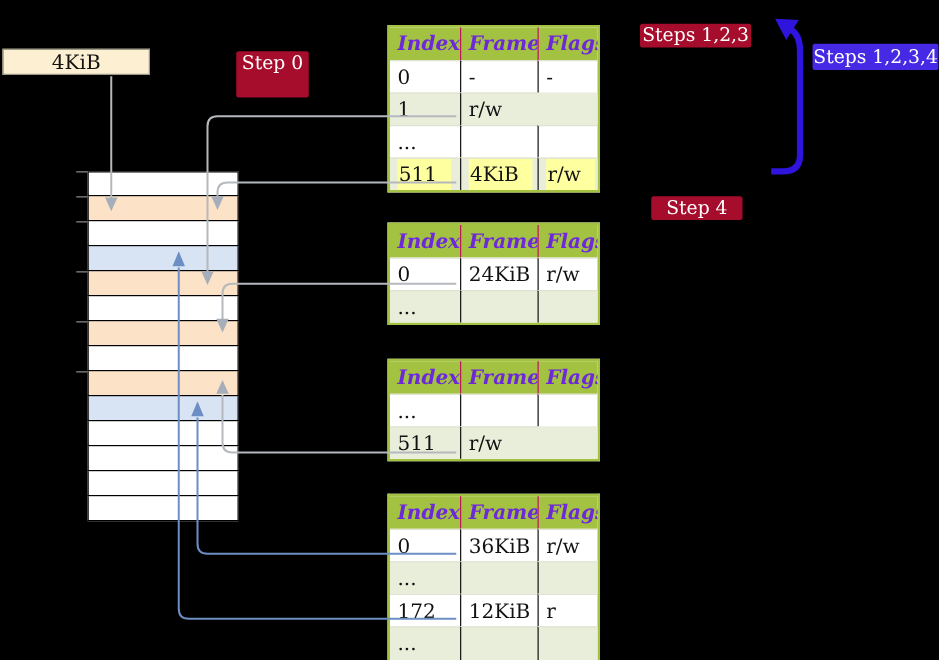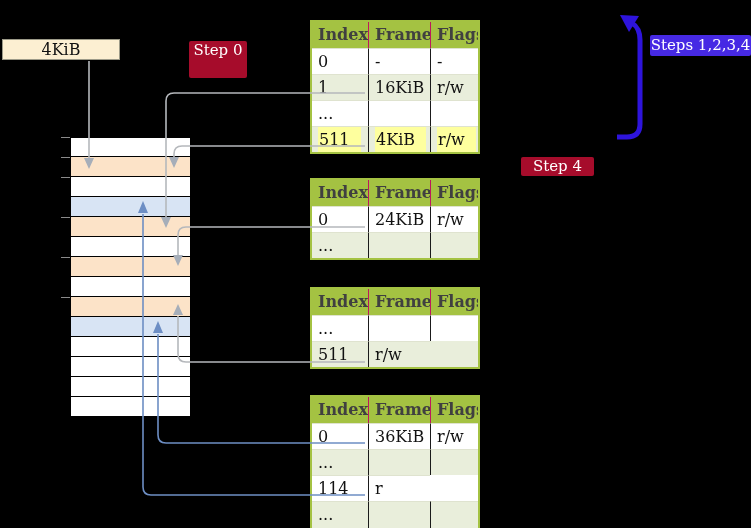--- a/index.html
+++ b/index.html
@@ -34,21 +34,21 @@
   .strip-row.page{background:var(--page-blue);}
   .tick{position:absolute;left:61px;width:9px;height:1px;background:#8a8a8a;}
   
   .ptable{
     position:absolute;left:310px;width:170px;box-sizing:border-box;
     border:2px solid var(--table-green);background:#fff;
   }
   .t0{top:20px;} .t1{top:178px;} .t2{top:287px;} .t3{top:395px;border-bottom:none;}
   .trow{display:grid;grid-template-columns:56px 62px 48px;height:26px;}
   .trow.thead{background:var(--table-green);}
-  .trow.thead .tcell{color:#404040;font-weight:bold;border-top:none;}
+  .trow.thead .tcell{color:#6d28d9;font-weight:bold;border-top:none;font-style:italic;}
   .trow.thead .tcell+.tcell{border-left:1px solid #be185d;}
   .tcell{
     font-size:16px;line-height:25px;padding-left:6px;color:#111;
     box-sizing:border-box;border-top:1px solid #dfe3cf;overflow:hidden;white-space:nowrap;
   }
   .trow:not(.thead) .tcell+.tcell{border-left:1px solid #1a1a1a;}
   .trow.shaded{background:var(--row-green);}
   .t3 .trow:last-child{height:29px;}
   .hl{display:inline-block;background:var(--highlight-yellow);padding:0 11px 0 1px;line-height:25px;}
   
@@ -61,20 +61,21 @@
   .bigarrowhead{fill:var(--arrow-blue);stroke:none;}
 </style>
 </head>
 <body>
 
 <div class="canvas">
 
   <div class="box-4kib">4KiB</div>
 
   <div class="badge red b-step0">Step 0</div>
+  <div class="badge red b-steps123">Steps 1,2,3</div>
   <div class="badge blue b-steps1234">Steps 1,2,3,4</div>
   <div class="badge red b-step4">Step 4</div>
 
   <div class="strip">
       <div class="strip-row free"></div>
       <div class="strip-row table"></div>
       <div class="strip-row free"></div>
       <div class="strip-row page"></div>
       <div class="strip-row table"></div>
       <div class="strip-row free"></div>
@@ -102,21 +103,20 @@
         <div class="tcell">Frame</div>
         <div class="tcell">Flags</div>
       </div>
       <div class="trow plain">
         <div class="tcell">0</div>
         <div class="tcell">-</div>
         <div class="tcell">-</div>
       </div>
       <div class="trow shaded">
         <div class="tcell">1</div>
-        <div class="tcell">16KiB</div>
         <div class="tcell">r/w</div>
       </div>
       <div class="trow plain">
         <div class="tcell">...</div>
         <div class="tcell"></div>
         <div class="tcell"></div>
       </div>
       <div class="trow shaded">
         <div class="tcell"><span class="hl">511</span></div>
         <div class="tcell"><span class="hl">4KiB</span></div>
@@ -166,21 +166,22 @@
         <div class="tcell">0</div>
         <div class="tcell">36KiB</div>
         <div class="tcell">r/w</div>
       </div>
       <div class="trow shaded">
         <div class="tcell">...</div>
         <div class="tcell"></div>
         <div class="tcell"></div>
       </div>
       <div class="trow plain">
-        <div class="tcell">114</div>
+        <div class="tcell">172</div>
+        <div class="tcell">12KiB</div>
         <div class="tcell">r</div>
       </div>
       <div class="trow shaded">
         <div class="tcell">...</div>
         <div class="tcell"></div>
         <div class="tcell"></div>
       </div>
     </div>
 
   <svg class="overlay" width="751" height="528" viewBox="0 0 751 528">

